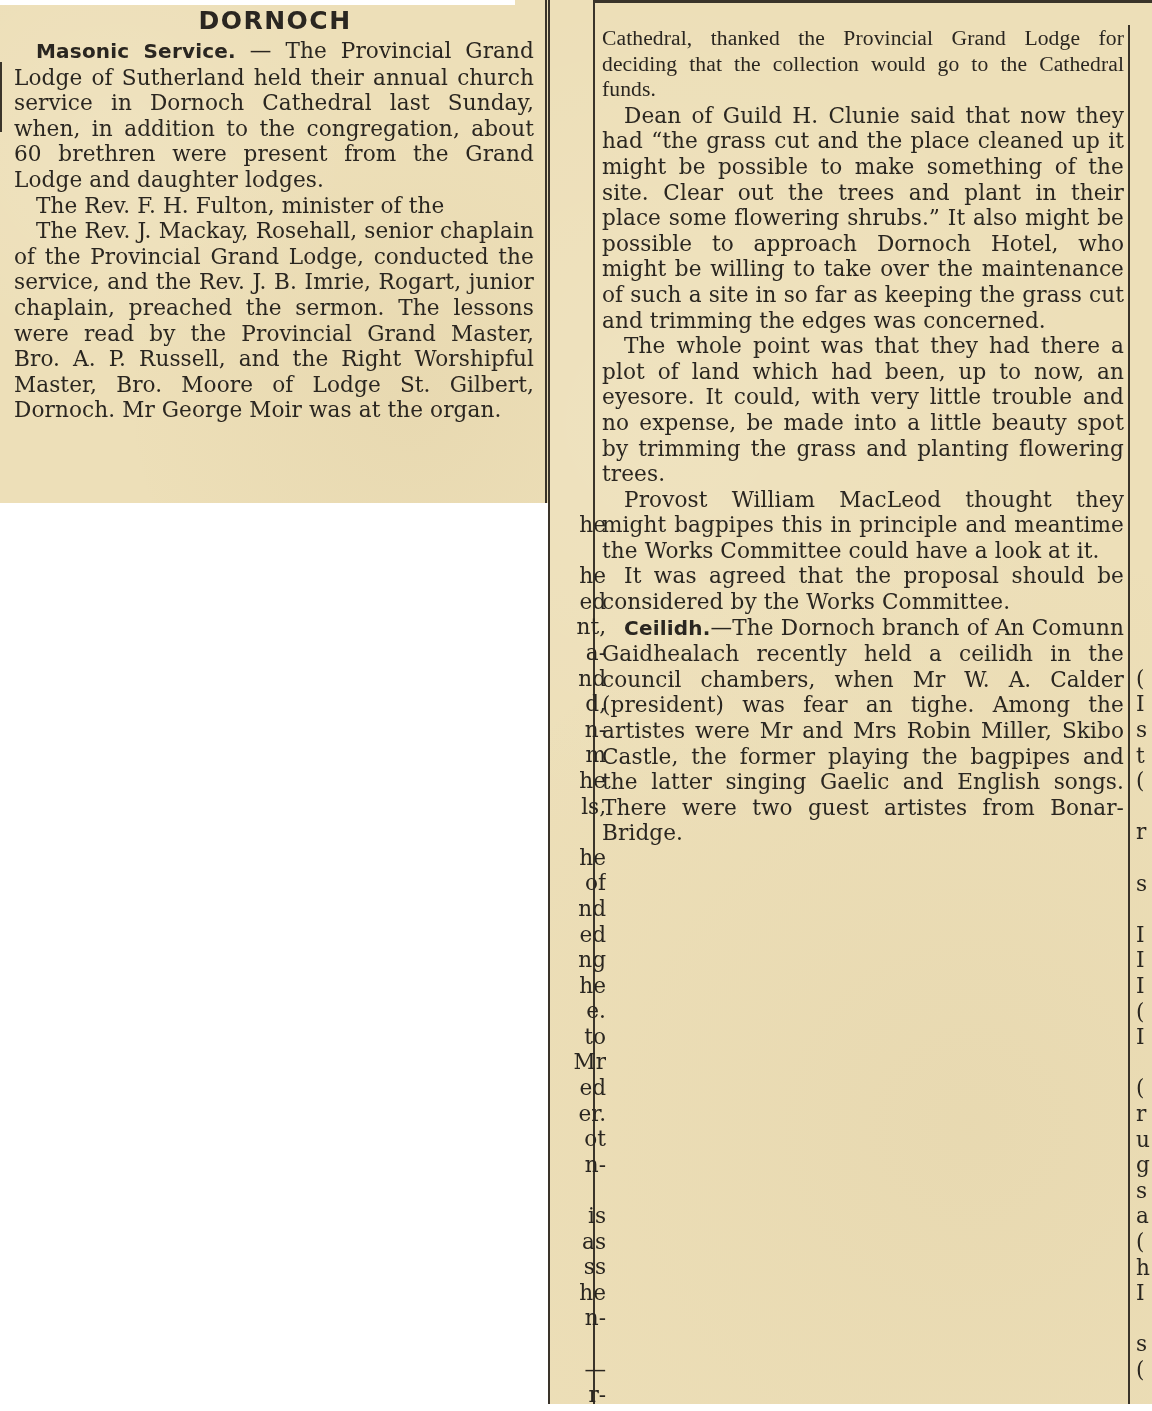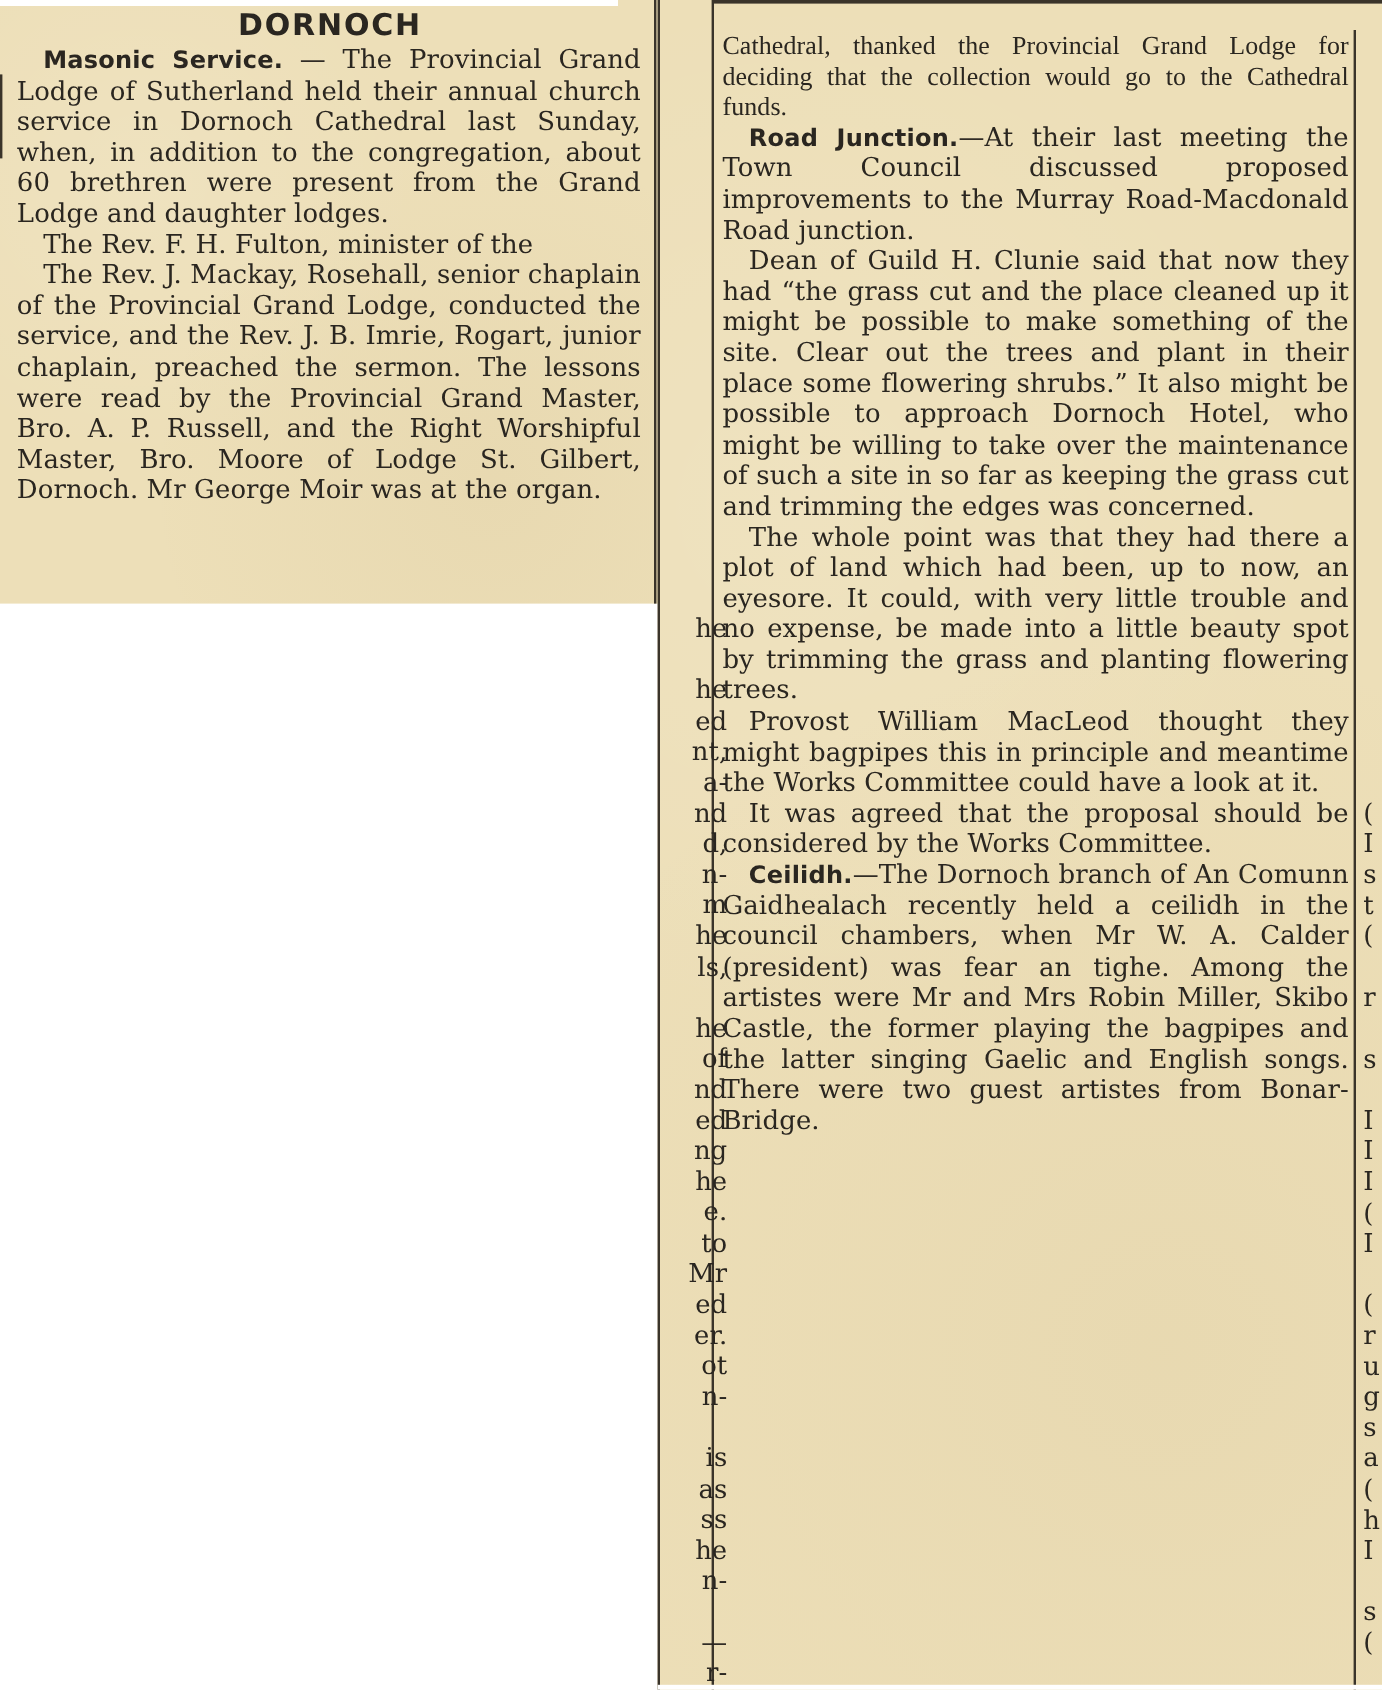--- a/index.html
+++ b/index.html
@@ -113,21 +113,20 @@
       <span>ss</span>
       <span>he</span>
       <span>n-</span>
       <span>&nbsp;</span>
       <span>—</span>
       <span>r-</span>
     </div>
 
   <div class="col-text" id="right-body">
     <p class="para noindent"><span>Cathedral, thanked the Provincial Grand Lodge for deciding that the collection would go to the Cathedral funds.</span></p>
-    <p class="para"><span class="subhead">Road Junction.</span><span>—At their last meeting the Town Council discussed proposed improvements to the Murray Road-Macdonald Road junction.</span></p>
     <p class="para"><span>Dean of Guild H. Clunie said that now they had “the grass cut and the place cleaned up it might be possible to make something of the site. Clear out the trees and plant in their place some flowering shrubs.” It also might be possible to approach Dornoch Hotel, who might be willing to take over the maintenance of such a site in so far as keeping the grass cut and trimming the edges was concerned.</span></p>
     <p class="para"><span>The whole point was that they had there a plot of land which had been, up to now, an eyesore. It could, with very little trouble and no expense, be made into a little beauty spot by trimming the grass and planting flowering trees.</span></p>
     <p class="para"><span>Provost William MacLeod thought they might bagpipes this in principle and meantime the Works Committee could have a look at it.</span></p>
     <p class="para"><span>It was agreed that the proposal should be considered by the Works Committee.</span></p>
     <p class="para"><span class="subhead">Ceilidh.</span><span>—The Dornoch branch of An Comunn Gaidhealach recently held a ceilidh in the council chambers, when Mr W. A. Calder (president) was fear an tighe. Among the artistes were Mr and Mrs Robin Miller, Skibo Castle, the former playing the bagpipes and the latter singing Gaelic and English songs. There were two guest artistes from Bonar-Bridge.</span></p>
   </div>
 
   <div class="frag-right" id="frag-right" style="top:26px;">
       <span>&nbsp;</span>
       <span>&nbsp;</span>

